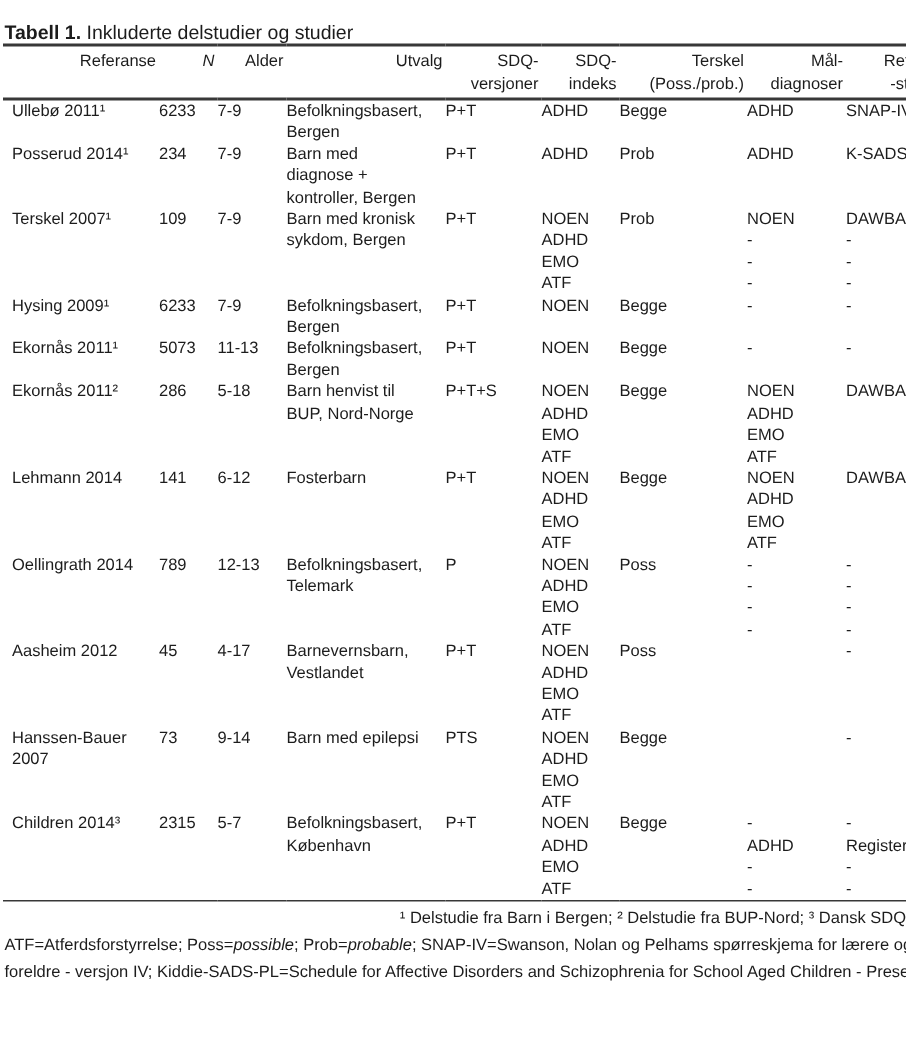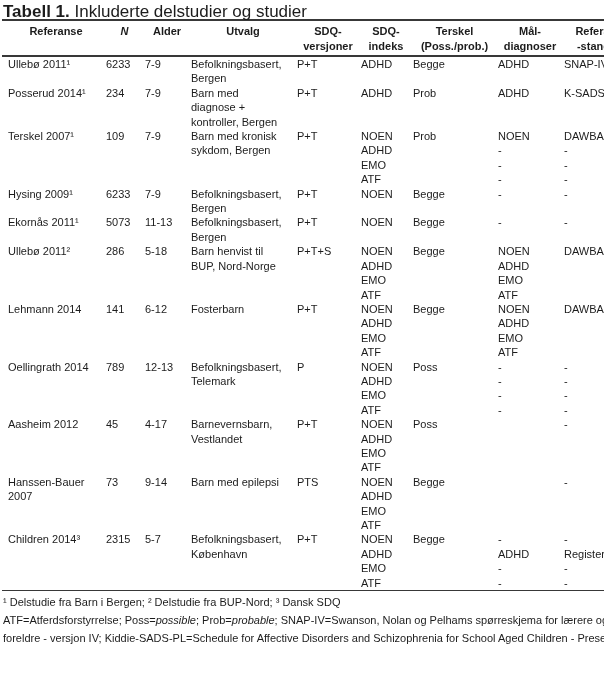--- a/index.html
+++ b/index.html
@@ -6,52 +6,52 @@
   body {
     width: 604px; height: 693px;
     background: #ffffff;
     overflow: hidden;
     font-family: "Liberation Sans", sans-serif;
     color: #1c1c1c;
     -webkit-font-smoothing: antialiased;
   }
   .page { padding: 1px 0 0 2px; }
 
-  .title { font-size: 17px; line-height: 14px; margin: 4px 0 0 1px; white-space: nowrap; }
+  .title { font-size: 13px; line-height: 14px; margin: 14px 0 0 1px; white-space: nowrap; }
   .title .bold { font-weight: bold; }
 
   table.studies {
     border-collapse: collapse;
     table-layout: fixed;
     width: 640px;               
     border-top: 2px solid #383838;
     border-bottom: 1.5px solid #383838;
   }
   thead th {
-    text-align: center;
+    text-align: right;
     vertical-align: top;
     font-size: 11px;
-    font-weight: bold;
+    font-weight: normal;
     line-height: 15px;
     white-space: pre-line;
     padding: 3px 2px 1px 0;
     border-bottom: 2px solid #383838;
   }
   thead th:nth-child(2) { font-style: italic; }
   tbody td {
     vertical-align: top;
     font-size: 11px;
     line-height: 14.4px;
     white-space: pre-line;
     padding: 0 2px 0 0;
   }
   thead th:first-child, tbody td:first-child { padding-left: 6px; }
 
   .footnotes { margin: 3px 0 0 1px; font-size: 11px; line-height: 17.8px; }
-  .footnotes .fline { white-space: nowrap; }
+  .footnotes .fline { white-space: nowrap; text-align: right; }
   .it { font-style: italic; }
 </style>
 </head>
 <body>
 
 <div class="page">
 
   <div class="title">
     <span class="bold">Tabell 1.</span><span> Inkluderte delstudier og studier</span>
   </div>
@@ -151,21 +151,21 @@
           <td>11-13</td>
           <td>Befolkningsbasert,
 Bergen</td>
           <td>P+T</td>
           <td>NOEN</td>
           <td>Begge</td>
           <td>-</td>
           <td>-</td>
         </tr>
         <tr>
-          <td>Ullebø 2011²</td>
+          <td>Ekornås 2011²</td>
           <td>286</td>
           <td>5-18</td>
           <td>Barn henvist til
 BUP, Nord-Norge</td>
           <td>P+T+S</td>
           <td>NOEN
 ADHD
 EMO
 ATF</td>
           <td>Begge</td>

